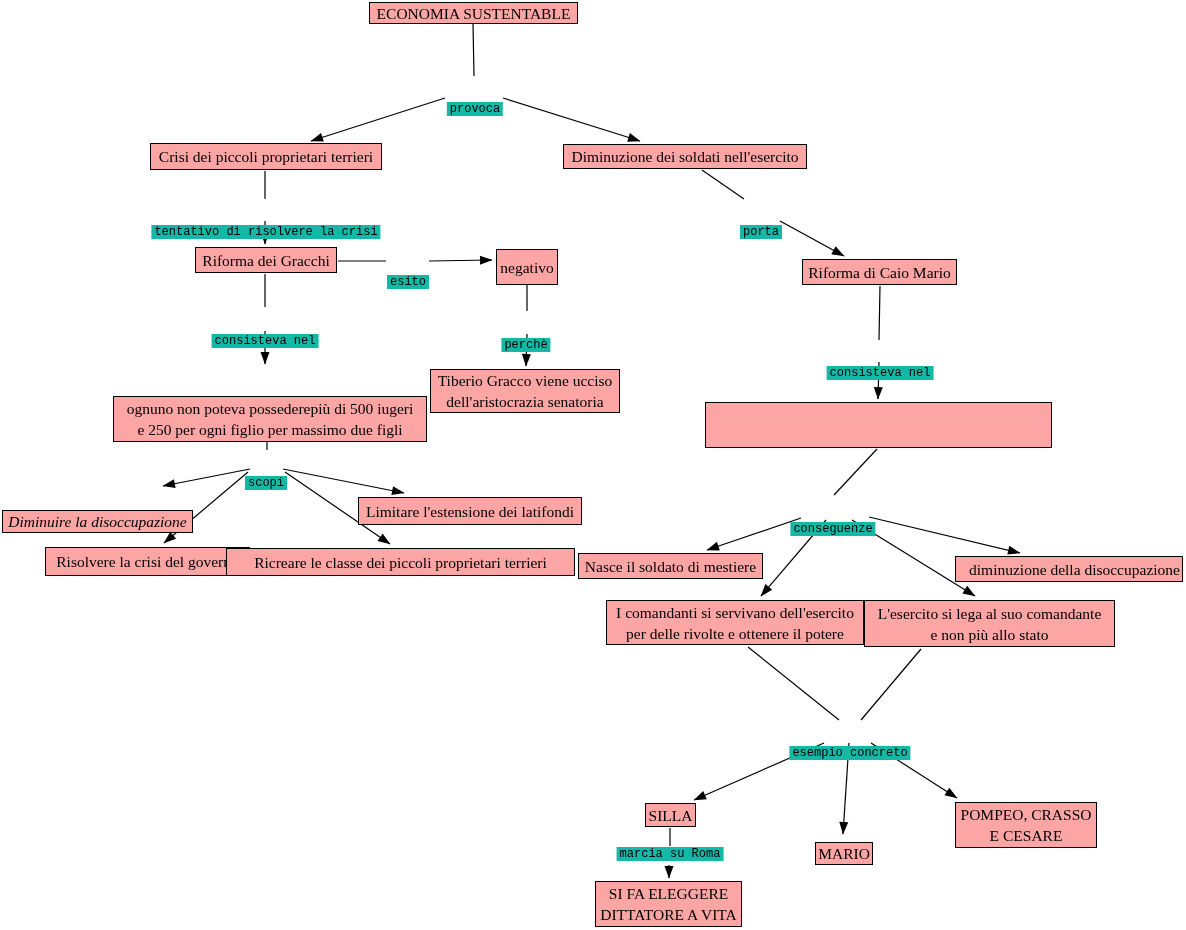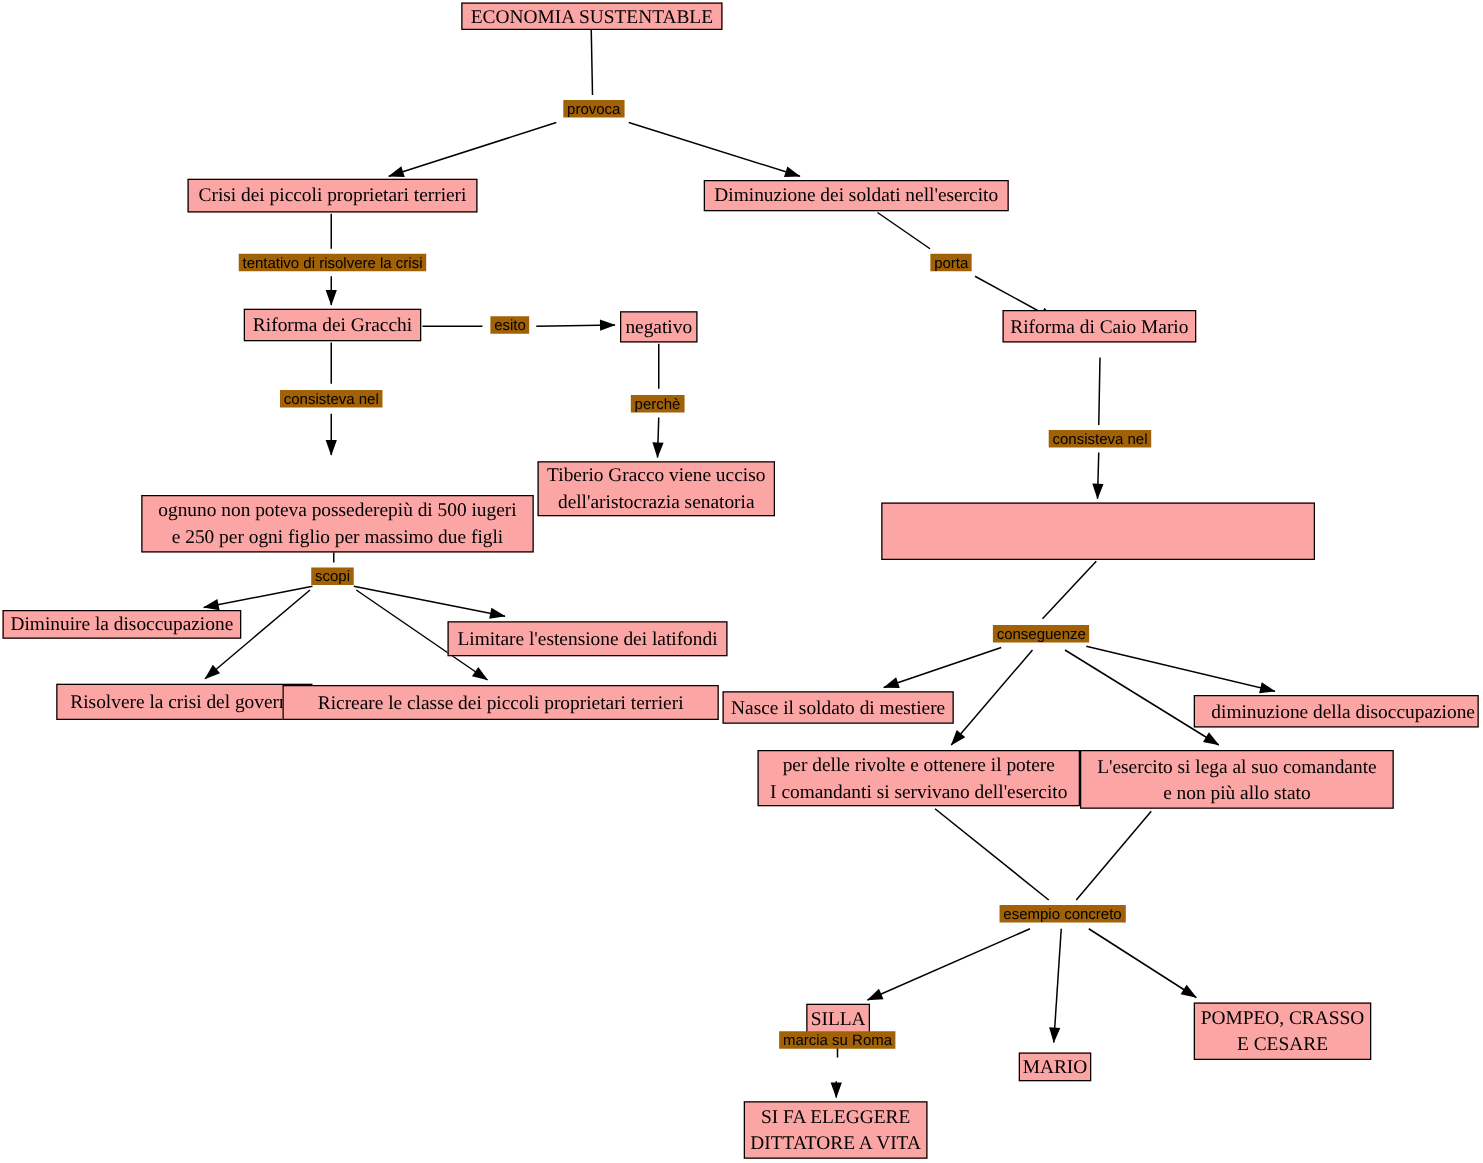--- a/index.html
+++ b/index.html
@@ -38,27 +38,28 @@
     line-height: 21px;
     cursor: default;
   }
   .node .node-line {
     white-space: nowrap;
     display: block;
   }
   .edge-label {
     position: absolute;
     transform: translate(-50%, -50%);
-    font-family: Liberation Sans, sans-serif;
+    font-family: Liberation Mono, monospace;
     font-size: 12px;
     line-height: 14px;
     color: #000000;
-    background: #a16207;
+    background: #14b8a6;
     padding: 0 3px;
     white-space: nowrap;
+    margin-top: 22px;
   }
 </style>
 </head>
 <body>
 
 <div id="canvas">
   <svg id="edges-svg" width="1186" height="930" viewBox="0 0 1186 930" xmlns="http://www.w3.org/2000/svg">
     <defs>
       <marker id="arrowhead" markerUnits="userSpaceOnUse" markerWidth="15" markerHeight="12" refX="12.5" refY="5" orient="auto">
         <path d="M0.5,0.5 L13,5 L0.5,9.5 Z" fill="#000000" stroke="none"></path>
@@ -105,54 +106,54 @@
       </div>
       <div class="node" style="left: 150px; top: 143px; width: 232px; height: 27px;">
         <span class="node-line">Crisi dei piccoli proprietari terrieri</span>
       </div>
       <div class="node" style="left: 563px; top: 144px; width: 244px; height: 25px;">
         <span class="node-line">Diminuzione dei soldati nell'esercito</span>
       </div>
       <div class="node" style="left: 195px; top: 247px; width: 142px; height: 26px;">
         <span class="node-line">Riforma dei Gracchi</span>
       </div>
-      <div class="node" style="left: 496px; top: 249px; width: 62px; height: 25px;">
+      <div class="node" style="left: 496px; top: 249px; width: 62px; height: 36px;">
         <span class="node-line">negativo</span>
       </div>
       <div class="node" style="left: 430px; top: 369px; width: 190px; height: 44px;">
         <span class="node-line">Tiberio Gracco viene ucciso</span>
         <span class="node-line">dell'aristocrazia senatoria</span>
       </div>
       <div class="node" style="left: 113px; top: 368px; width: 314px; height: 46px; margin-top: 28px;">
         <span class="node-line">ognuno non poteva possederepiù di 500 iugeri</span>
         <span class="node-line">e 250 per ogni figlio per massimo due figli</span>
       </div>
-      <div class="node" style="left: 2px; top: 488px; width: 191px; height: 23px;">
+      <div class="node" style="left: 2px; top: 510px; width: 191px; height: 23px; font-style: italic;">
         <span class="node-line">Diminuire la disoccupazione</span>
       </div>
       <div class="node" style="left: 45px; top: 547px; width: 205px; height: 29px;">
         <span class="node-line">Risolvere la crisi del governo</span>
       </div>
       <div class="node" style="left: 358px; top: 497px; width: 224px; height: 28px;">
         <span class="node-line">Limitare l'estensione dei latifondi</span>
       </div>
       <div class="node" style="left: 226px; top: 548px; width: 349px; height: 28px;">
         <span class="node-line">Ricreare le classe dei piccoli proprietari terrieri</span>
       </div>
-      <div class="node" style="left: 802px; top: 248px; width: 155px; height: 26px;">
+      <div class="node" style="left: 802px; top: 259px; width: 155px; height: 26px;">
         <span class="node-line">Riforma di Caio Mario</span>
       </div>
       <div class="node" style="left: 705px; top: 402px; width: 347px; height: 46px;">
       </div>
       <div class="node" style="left: 578px; top: 553px; width: 185px; height: 26px;">
         <span class="node-line">Nasce il soldato di mestiere</span>
       </div>
       <div class="node" style="left: 606px; top: 600px; width: 258px; height: 45px;">
+        <span class="node-line">I comandanti si servivano dell'esercito</span>
         <span class="node-line">per delle rivolte e ottenere il potere</span>
-        <span class="node-line">I comandanti si servivano dell'esercito</span>
       </div>
       <div class="node" style="left: 864px; top: 600px; width: 251px; height: 47px;">
         <span class="node-line">L'esercito si lega al suo comandante</span>
         <span class="node-line">e non più allo stato</span>
       </div>
       <div class="node" style="left: 955px; top: 556px; width: 228px; height: 26px; padding-left: 11px;">
         <span class="node-line">diminuzione della disoccupazione</span>
       </div>
       <div class="node" style="left: 645px; top: 803px; width: 51px; height: 24px;">
         <span class="node-line">SILLA</span>

